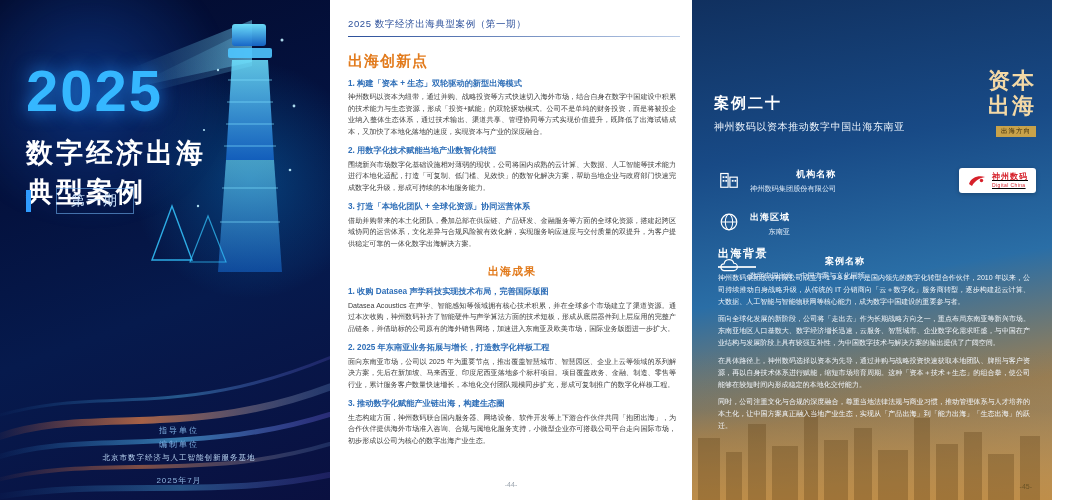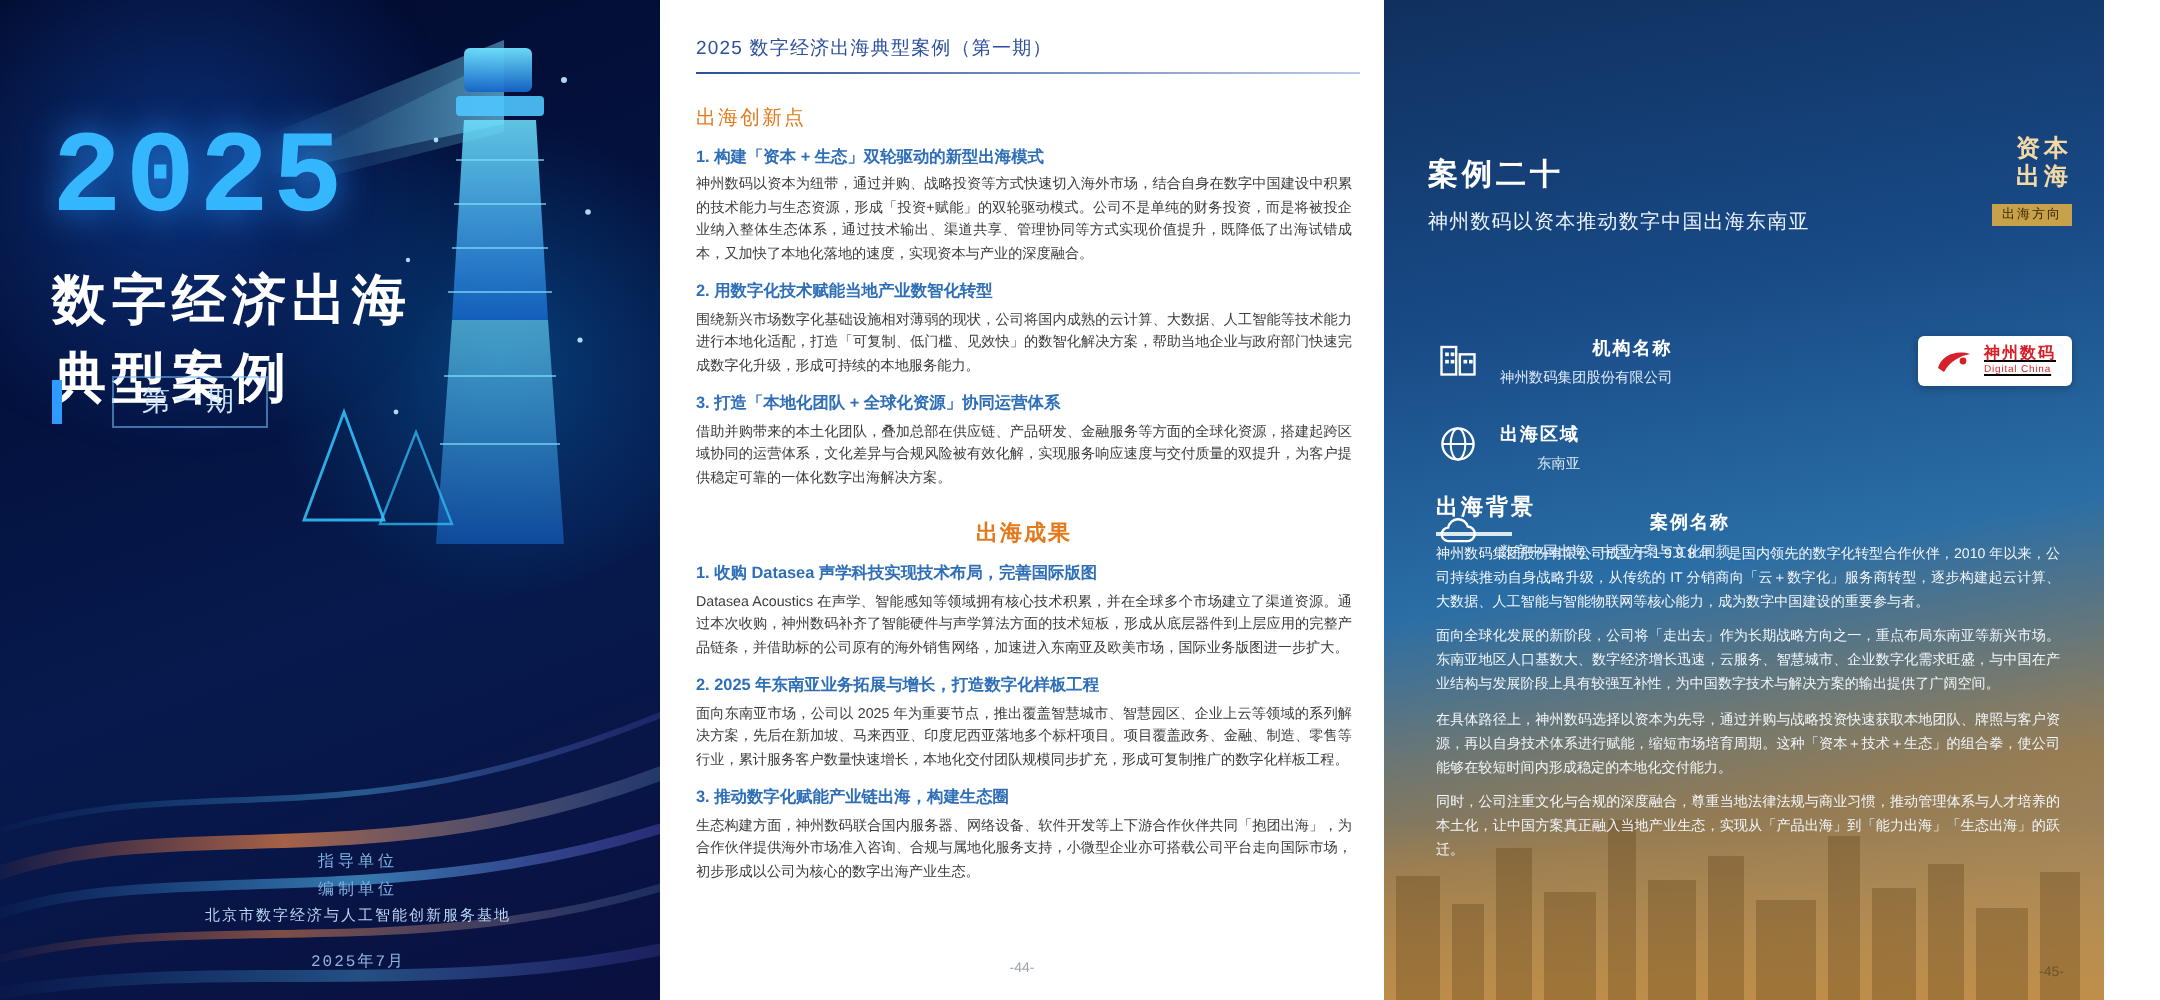--- a/index.html
+++ b/index.html
@@ -1,21 +1,21 @@
 <!DOCTYPE html>
 <html><head>
 <meta charset="utf-8">
 <style>
   html,body{margin:0;padding:0;background:#ffffff;}
   body{width:1080px;height:500px;overflow:hidden;font-family:"Liberation Sans","DejaVu Sans",sans-serif;}
   .page{position:relative;width:1080px;height:500px;display:flex;}
 
   
   .cover{position:relative;width:330px;height:500px;overflow:hidden;
-         background:linear-gradient(160deg,#030b2e 0%,#04123f 35%,#061a4d 60%,#0a1040 100%);font-family:Liberation Mono, monospace;}
+         background:linear-gradient(160deg,#030b2e 0%,#04123f 35%,#061a4d 60%,#0a1040 100%);}
   .cover .glow-a{position:absolute;left:-60px;top:-40px;width:300px;height:260px;border-radius:50%;
        background:radial-gradient(circle,rgba(20,90,200,.45),rgba(3,11,46,0) 70%);filter:blur(6px);}
   .cover .glow-b{position:absolute;right:-40px;top:60px;width:240px;height:240px;border-radius:50%;
        background:radial-gradient(circle,rgba(10,140,220,.35),rgba(3,11,46,0) 70%);}
   .cover .tower{position:absolute;right:18px;top:10px;width:180px;height:300px;}
   .cover .streaks{position:absolute;left:0;bottom:0;width:358px;height:250px;}
   .cover-title{position:absolute;left:26px;top:62px;z-index:5;}
   .cover-year{font-size:58px;font-weight:bold;color:#35b7ff;letter-spacing:2px;line-height:1;
       text-shadow:0 0 18px rgba(40,150,255,.8);}
   .cover-h1{margin-top:14px;font-size:27px;font-weight:bold;color:#ffffff;letter-spacing:3px;line-height:1.45;}
@@ -26,37 +26,37 @@
   .cover-foot .lbl{font-size:8px;letter-spacing:2px;color:#7fb0e2;margin-bottom:3px;}
   .cover-foot .orgs{font-size:7.5px;letter-spacing:1px;color:#bcd7f4;margin-bottom:9px;}
   .cover-foot .date{font-size:8px;color:#8fb6e0;margin-top:12px;letter-spacing:1px;}
 
   
   .mid{position:relative;width:362px;height:500px;background:#ffffff;padding:0;}
   .mid-header{position:absolute;left:18px;top:18px;right:12px;}
   .mid-header .ttl{font-size:9.5px;color:#2b4f9a;letter-spacing:.6px;}
   .mid-header .rule{margin-top:5px;height:1px;background:linear-gradient(90deg,#2b4f9a,#b9cbe6);}
   .mid-body{position:absolute;left:18px;top:52px;right:16px;}
-  .sec-h{color:#e27b1d;font-size:10px;font-weight:normal;letter-spacing:1px;margin:0 0 7px;}
+  .sec-h{color:#e27b1d;font-size:15px;font-weight:bold;letter-spacing:1px;margin:0 0 7px;}
   .sec-h2{color:#e27b1d;font-size:11px;font-weight:bold;letter-spacing:1px;margin:14px 0 7px;text-align:center;}
   .sub-h{color:#2f6fb8;font-size:8.2px;font-weight:bold;margin:7px 0 3px;line-height:1.4;}
   .para{color:#3c3c3c;font-size:7.1px;line-height:1.62;text-align:justify;margin:0 0 5px;}
   .mid-foot{position:absolute;left:0;bottom:12px;width:362px;text-align:center;color:#9aa3ad;font-size:7px;}
 
   
   .right{position:relative;width:360px;height:500px;overflow:hidden;
      background:linear-gradient(170deg,#10305f 0%,#184a86 30%,#2a6ea6 55%,#9c7f52 78%,#c9a166 100%);}
   .right .cityglow{position:absolute;left:0;bottom:0;width:360px;height:150px;
      background:linear-gradient(0deg,rgba(190,140,70,.9),rgba(120,110,90,.25) 60%,rgba(40,80,130,0) 100%);}
   .right .skyline{position:absolute;left:0;bottom:0;width:360px;height:120px;opacity:.55;}
-  .r-head{position:absolute;left:22px;top:78px;right:18px;}
+  .r-head{position:absolute;left:22px;top:94px;right:18px;}
   .r-case{color:#ffffff;font-size:15px;font-weight:bold;letter-spacing:2px;}
   .r-sub{margin-top:7px;color:#eaf2fb;font-size:10px;letter-spacing:.6px;}
   .r-stamp{position:absolute;right:16px;top:68px;text-align:right;}
-  .r-stamp .big{color:#f3d9a6;font-size:12px;font-weight:bold;line-height:1.15;letter-spacing:2px;}
+  .r-stamp .big{color:#f3d9a6;font-size:22px;font-weight:bold;line-height:1.15;letter-spacing:2px;}
   .r-stamp .tag{display:inline-block;margin-top:4px;background:#c8a24a;color:#3a2a08;font-size:6.5px;
         padding:1px 5px;letter-spacing:1px;}
   .r-logo{position:absolute;right:16px;top:168px;background:#ffffff;border-radius:3px;padding:5px 8px;
         display:flex;align-items:flex-end;gap:5px;box-shadow:0 1px 4px rgba(0,0,0,.25);text-decoration:underline;}
   .r-logo .mark{width:20px;height:14px;}
   .r-logo .ltxt .cn{font-size:8px;color:#d6202a;font-weight:bold;letter-spacing:1px;line-height:1.1;}
   .r-logo .ltxt .en{font-size:5px;color:#d6202a;letter-spacing:.4px;}
   .r-fields{position:absolute;left:26px;top:168px;width:220px;text-align:right;}
   .r-field{display:flex;align-items:flex-start;margin-bottom:17px;}
   .r-field .ico{width:22px;height:22px;margin-right:10px;flex:0 0 22px;}

